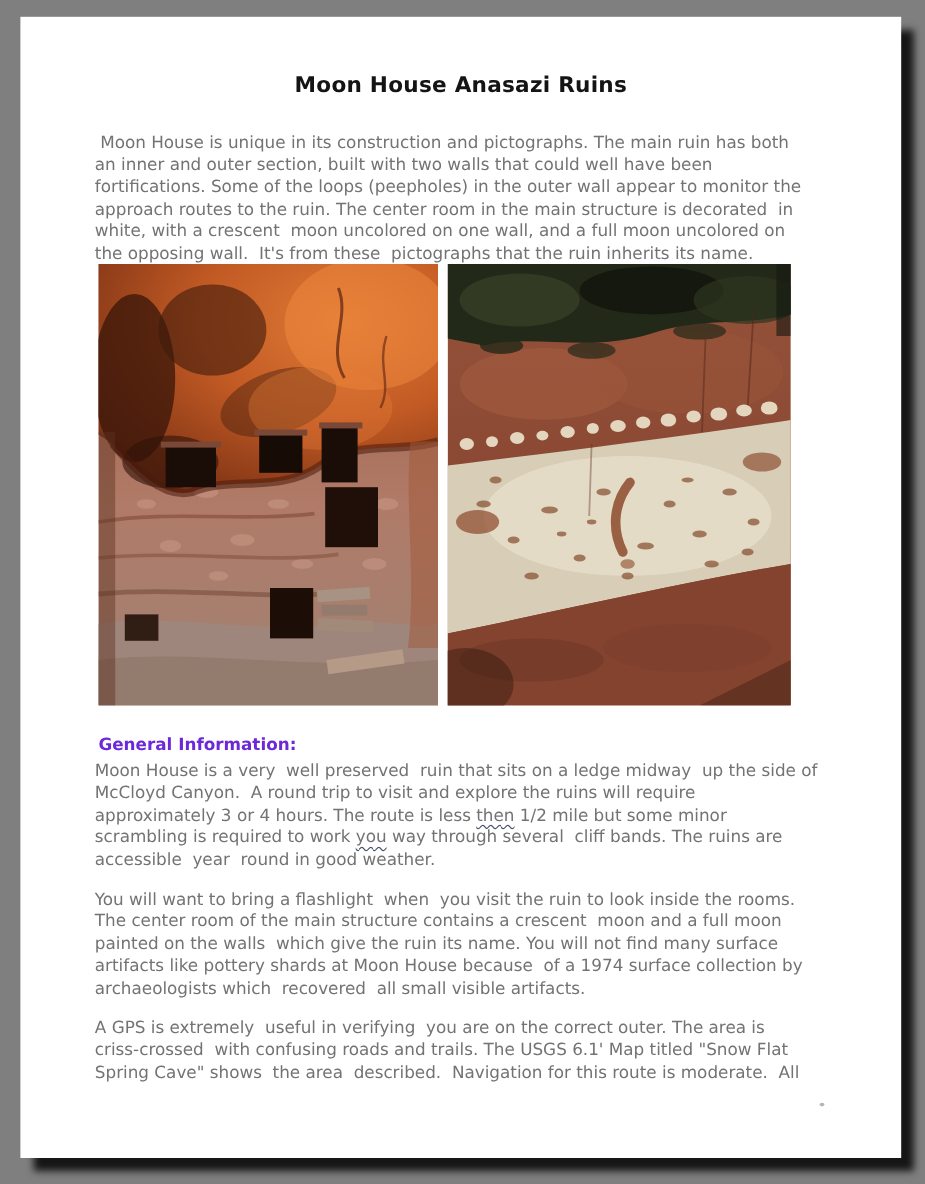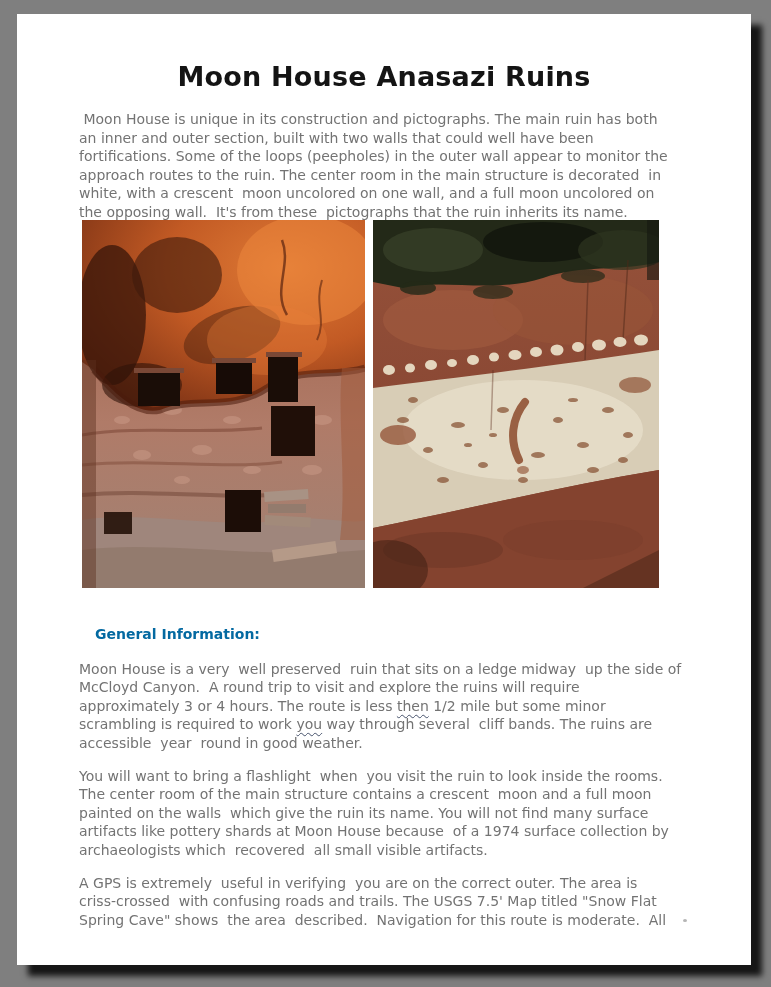--- a/index.html
+++ b/index.html
@@ -7,30 +7,30 @@
     width:771px; height:987px; position:relative; overflow:hidden;
     font-family:"DejaVu Sans", sans-serif;
   }
   .page {
     position:absolute; left:17px; top:14px; width:734px; height:951px;
     background:#ffffff;
     box-shadow:11px 11px 6px rgba(4,4,4,0.85);
   }
   .title {
     position:absolute; top:47px; left:0; width:100%; text-align:center;
-    font-size:27px; font-weight:bold; color:#141414; letter-spacing:0.2px;
+    font-size:18px; font-weight:bold; color:#141414; letter-spacing:0.2px;
   }
   .bodytext {
     font-size:14px; line-height:18.6px; color:#737373; white-space:pre;
   }
   .intro { position:absolute; left:62px; top:96px; }
   .photos { position:absolute; left:65px; top:206px; display:flex; gap:8px; }
   .photo { display:block; font-size:0; }
   .general { position:absolute; left:62px; top:595px; }
-  .gen-heading { font-size:14px; font-weight:bold; color:#0369a1; margin:16px; line-height:18.6px; }
+  .gen-heading { font-size:14px; font-weight:bold; color:#6d28d9; margin:3px; line-height:18.6px; }
   .gpara { margin:0 0 14px 0; }
   .sq {
     text-decoration-line:underline;
     text-decoration-style:wavy;
     text-decoration-color:#46526b;
     text-decoration-thickness:1px;
     text-underline-offset:3px;
   }
   .stray {
     position:absolute; left:666px; top:905px; width:4px; height:3px;
@@ -179,18 +179,18 @@
         <path d="M286,330 L286,368 L210,368 Z" fill="#462315" opacity="0.5"></path>
       </svg>
     </span>
 
   </div>
 
   <div class="general">
     <div class="gen-heading">General Information:</div>
     <div class="gpara bodytext"><span>Moon House is a very  well preserved  ruin that sits on a ledge midway  up the side of</span><br><span>McCloyd Canyon.  A round trip to visit and explore the ruins will require</span><br><span>approximately 3 or 4 hours. The route is less </span><span class="sq">then</span><span> 1/2 mile but some minor</span><br><span>scrambling is required to work </span><span class="sq">you</span><span> way through several  cliff bands. The ruins are</span><br><span>accessible  year  round in good weather.</span></div>
     <div class="gpara bodytext"><span>You will want to bring a flashlight  when  you visit the ruin to look inside the rooms.</span><br><span>The center room of the main structure contains a crescent  moon and a full moon</span><br><span>painted on the walls  which give the ruin its name. You will not find many surface</span><br><span>artifacts like pottery shards at Moon House because  of a 1974 surface collection by</span><br><span>archaeologists which  recovered  all small visible artifacts.</span></div>
-    <div class="gpara bodytext"><span>A GPS is extremely  useful in verifying  you are on the correct outer. The area is</span><br><span>criss-crossed  with confusing roads and trails. The USGS 7.5' Map titled "Snow Flat</span><br><span>Spring Cave" shows  the area  described.  Navigation for this route is moderate.  All</span></div>
+    <div class="gpara bodytext"><span>A GPS is extremely  useful in verifying  you are on the correct outer. The area is</span><br><span>criss-crossed  with confusing roads and trails. The USGS 6.1' Map titled "Snow Flat</span><br><span>Spring Cave" shows  the area  described.  Navigation for this route is moderate.  All</span></div>
   </div>
 
   <div class="stray"></div>
 
 </div>
 
 </body></html>

